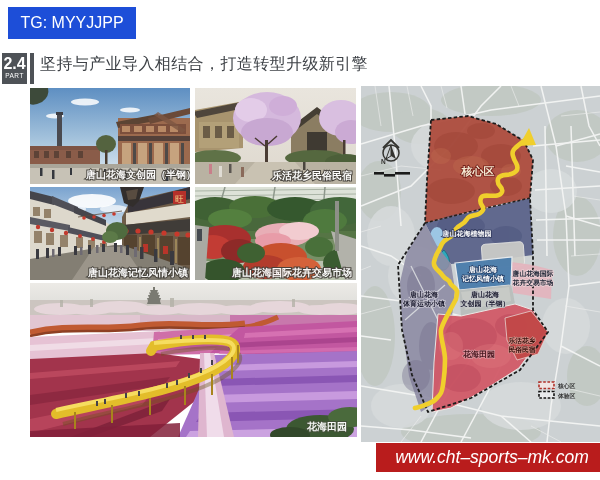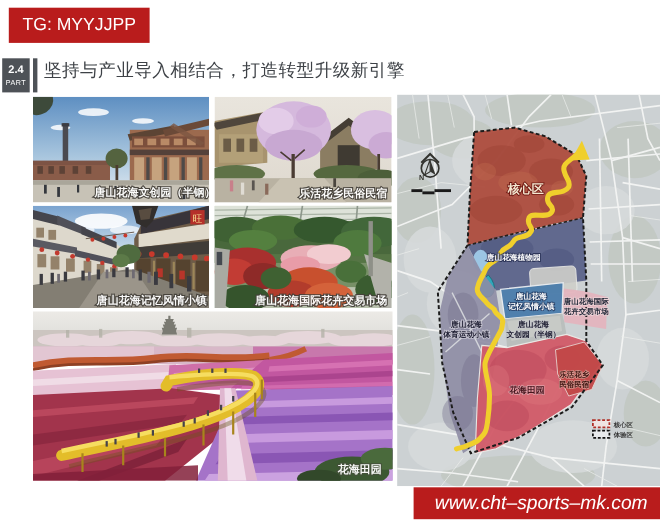--- a/index.html
+++ b/index.html
@@ -2,24 +2,24 @@
 <html><head>
 <meta charset="utf-8">
 <style>
 html,body{margin:0;padding:0;}
 body{width:600px;height:480px;background:#ffffff;font-family:"Liberation Sans",sans-serif;position:relative;overflow:hidden;}
 .abs{position:absolute;}
 </style>
 </head>
 <body>
 
-<div class="abs" style="left:8px;top:7px;width:128px;height:32px;background:#b91c1c;color:#fff;font-size:16px;line-height:32px;text-align:center;">TG: MYYJJPP</div>
+<div class="abs" style="left:8px;top:7px;width:128px;height:32px;background:#1d4ed8;color:#fff;font-size:16px;line-height:32px;text-align:center;">TG: MYYJJPP</div>
 
 <div class="abs" style="left:2px;top:53px;width:25px;height:31px;background:#4e5257;color:#fff;text-align:center;">
-<div style="font-size:10px;font-weight:bold;line-height:17px;margin-top:2px;">2.4</div>
+<div style="font-size:16px;font-weight:bold;line-height:17px;margin-top:2px;">2.4</div>
 <div style="font-size:6.5px;letter-spacing:0.5px;line-height:7px;">PART</div>
 </div>
 
 <div class="abs" style="left:30px;top:53px;width:4px;height:31px;background:#4e5257;"></div>
 
 <div class="abs" style="left:40px;top:54px;font-size:16px;font-weight:normal;color:#3e4247;letter-spacing:0.4px;">坚持与产业导入相结合，打造转型升级新引擎</div>
 
 <svg class="abs" style="left:30px;top:88px;" width="160" height="96" viewBox="0 0 160 96">
 <defs>
 <linearGradient id="p1sky" x1="0" y1="0" x2="0" y2="1">

